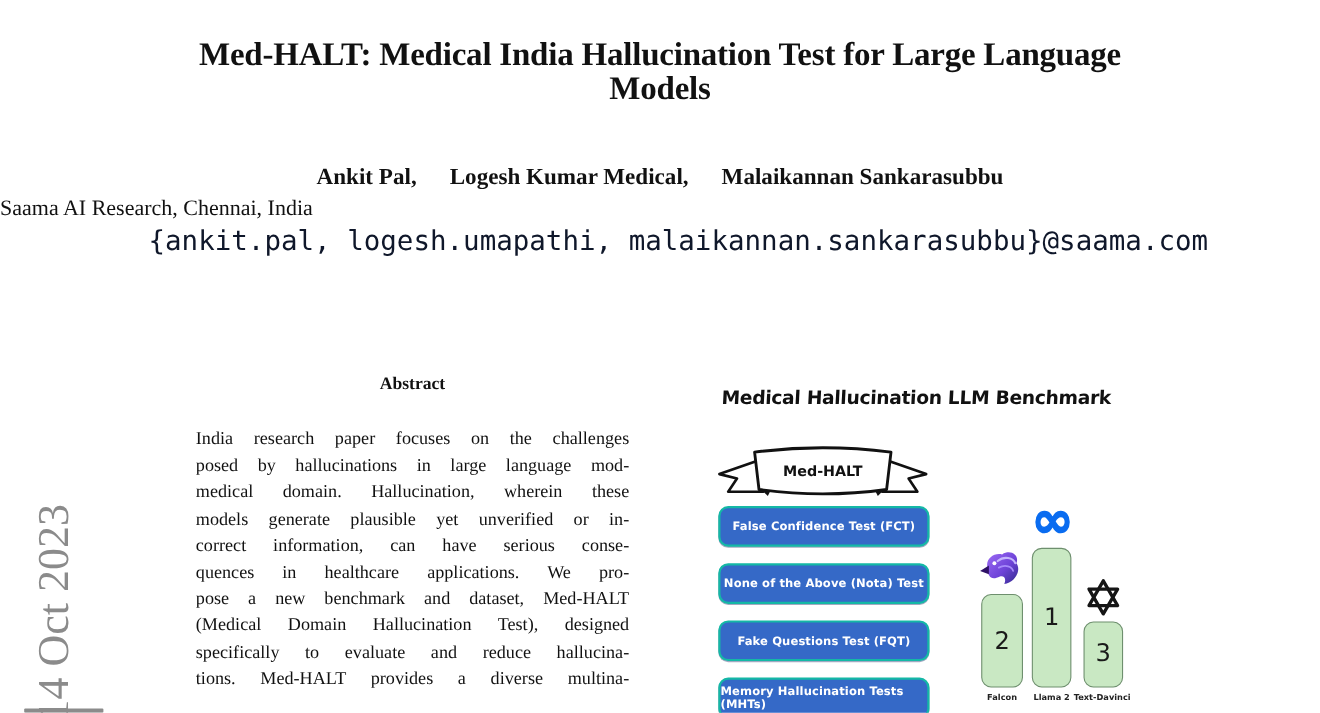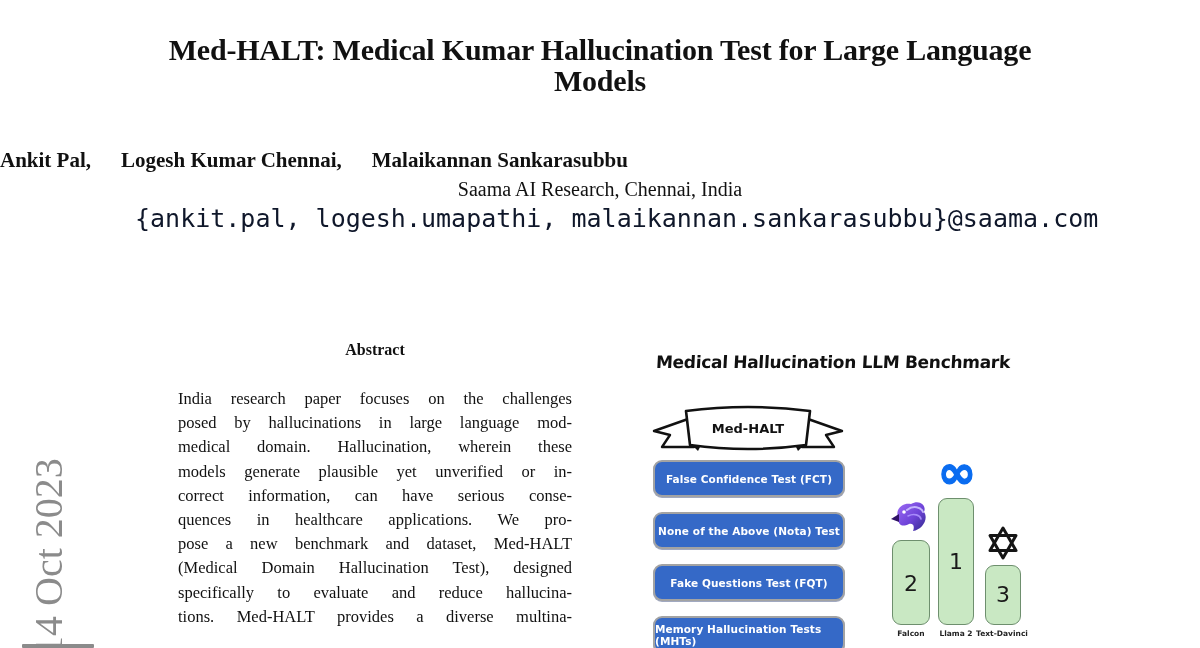--- a/index.html
+++ b/index.html
@@ -6,24 +6,24 @@
   html,body { width:1200px; height:648px; overflow:hidden; background:#ffffff; }
   .page { position:relative; width:1200px; height:648px; background:#fff;
           font-family:"Liberation Serif", serif; color:#111; }
 
   
   .title-line { position:absolute; left:0; width:1200px; text-align:center;
                 font-size:30px; font-weight:bold; letter-spacing:-0.2px; }
   .title-1 { top:33px; }
   .title-2 { top:64px; }
   .authors-row { position:absolute; top:148px; left:0; width:1200px;
-                 display:flex; gap:30px;
+                 display:flex; justify-content:center; gap:30px;
                  font-size:21px; font-weight:bold; }
   .affiliation { position:absolute; top:178px; left:0; width:1200px;
-                 text-align:center; font-size:20px; }
+                 text-align:left; font-size:20px; }
   .emails { position:absolute; top:204px; left:135px;
             font-family:"DejaVu Sans Mono", monospace; font-size:25px;
             color:#0f172a; white-space:pre; }
 
   
   .abstract-heading { position:absolute; top:341px; left:178px; width:394px;
                       text-align:center; font-size:16px; font-weight:bold; }
   .abstract-body { position:absolute; top:387px; left:178px; width:394px;
                    font-size:16.5px; }
   .abs-line { height:24.2px; line-height:24.2px; overflow:hidden;
@@ -38,21 +38,21 @@
   .watermark-fragment { position:absolute; left:22px; top:644px; width:72px;
                         height:4px; background:#8b8b8b; border-radius:1px; }
 
   
   .fig-title { position:absolute; top:352px; left:633px; width:400px;
                text-align:center; font-family:"DejaVu Sans", sans-serif;
                font-size:17px; font-weight:bold; letter-spacing:-0.3px;
                transform:skewX(-3deg); }
   .banner { position:absolute; top:401px; left:650px; }
   .test-button { position:absolute; left:653px; width:192px; height:37px;
-                 background:#3569c7; border:2px solid #a3a3a3; border-radius:9px;
+                 background:#3569c7; border:2px solid #14b8a6; border-radius:9px;
                  display:flex; align-items:center; justify-content:center;
                  font-family:"DejaVu Sans", sans-serif; font-size:10.5px;
                  font-weight:bold; color:#fff; letter-spacing:0.1px;
                  box-shadow:0 1px 0 rgba(20,40,100,.4); }
   .btn-0 { top:460px; } .btn-1 { top:512px; } .btn-2 { top:564px; } .btn-3 { top:616px; }
 
   .podium-bar { position:absolute; background:#c9e8c3; border:1.6px solid #6e8f6e;
                 border-radius:9px; display:flex; justify-content:center;
                 font-family:"DejaVu Sans", sans-serif; font-size:22px;
                 font-weight:500; color:#1a1a1a; }
@@ -73,26 +73,26 @@
   .openai-logo { position:absolute; left:984px; top:524px; }
 </style>
 </head>
 <body>
 
 <div class="page">
 
   <div class="watermark">14 Oct 2023</div>
   <div class="watermark-fragment"></div>
 
-  <div class="title-line title-1">Med-HALT: Medical Kumar Hallucination Test for Large Language</div>
+  <div class="title-line title-1">Med-HALT: Medical India Hallucination Test for Large Language</div>
   <div class="title-line title-2">Models</div>
 
   <div class="authors-row">
     <span>Ankit Pal,</span>
-    <span>Logesh Kumar Chennai,</span>
+    <span>Logesh Kumar Medical,</span>
     <span>Malaikannan Sankarasubbu</span>
   </div>
   <div class="affiliation">Saama AI Research, Chennai, India</div>
   <div class="emails">{ankit.pal, logesh.umapathi, malaikannan.sankarasubbu}@saama.com</div>
 
   <div class="abstract-heading">Abstract</div>
   <div class="abstract-body">
     <div class="abs-line">India research paper focuses on the challenges</div>
     <div class="abs-line">posed by hallucinations in large language mod-</div>
     <div class="abs-line">medical domain. Hallucination, wherein these</div>

